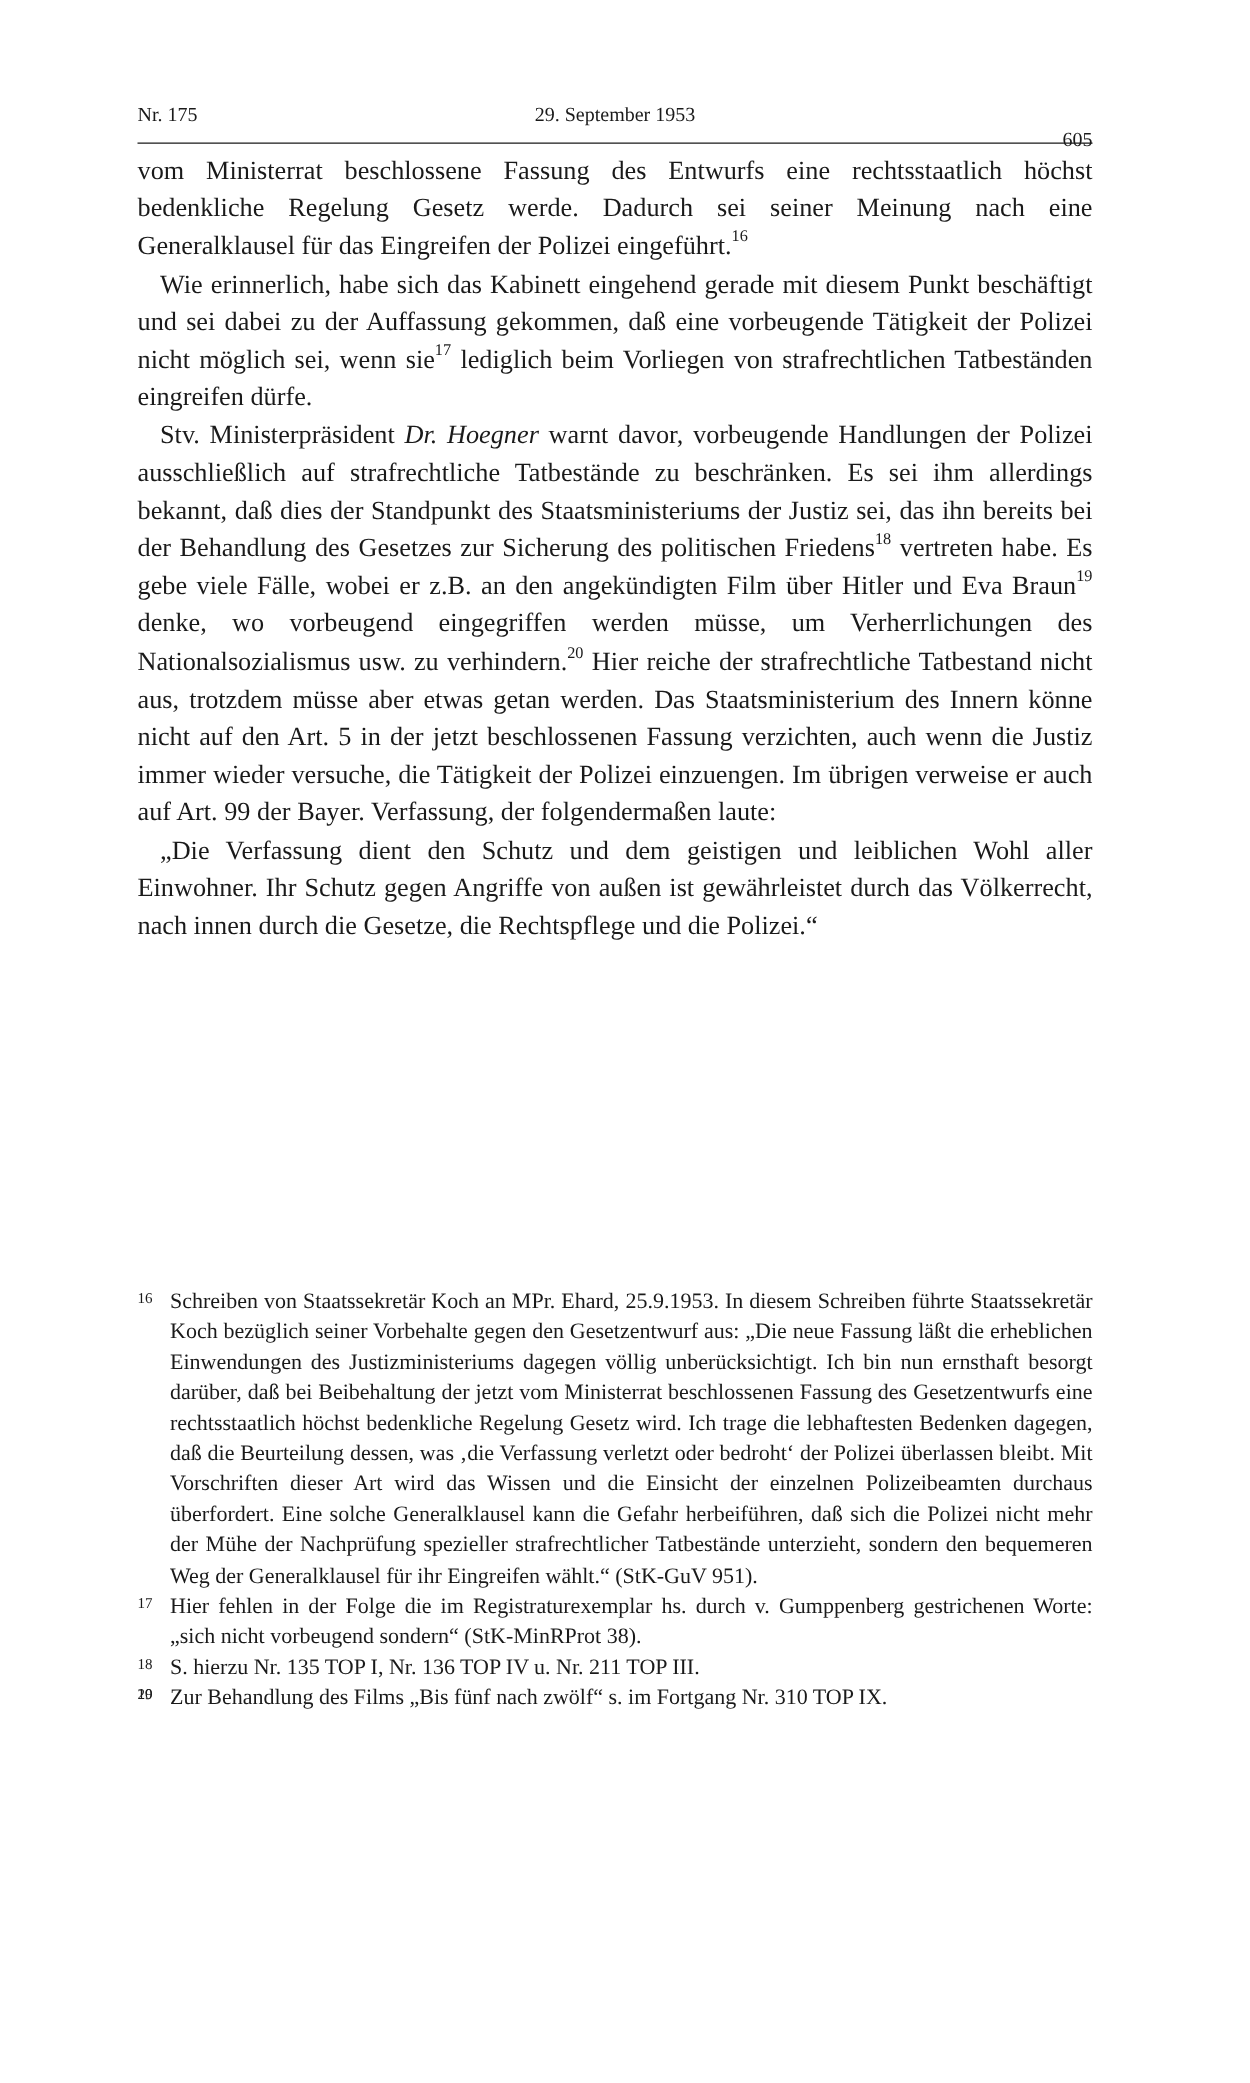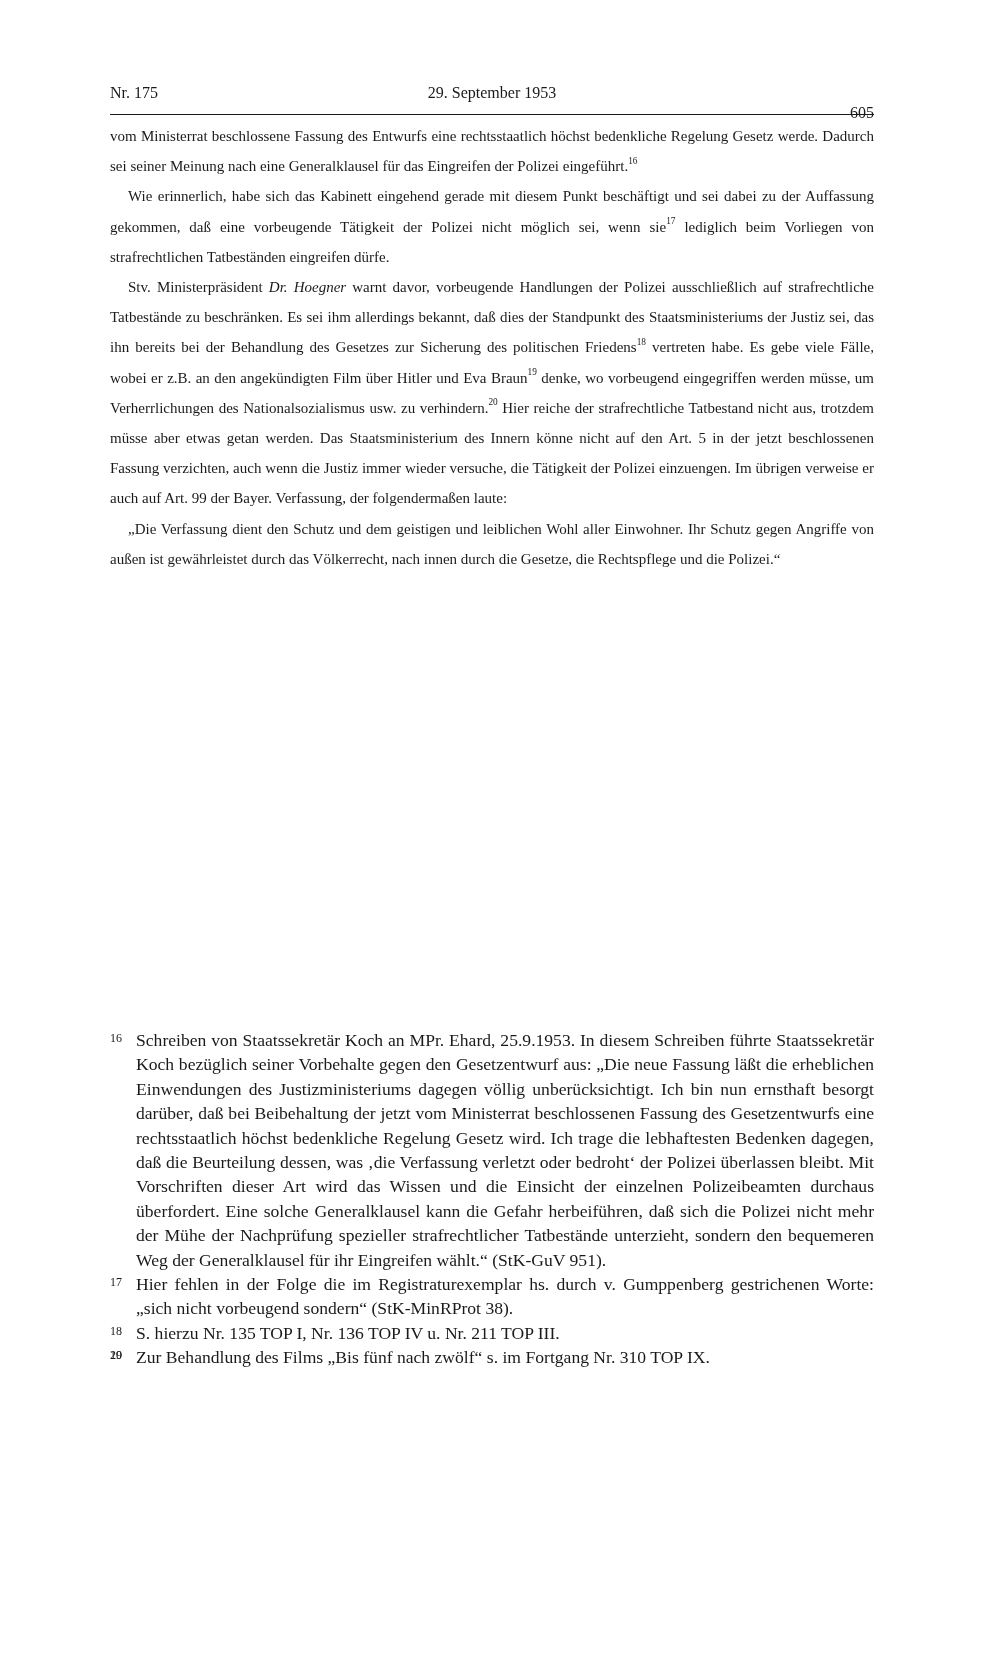--- a/index.html
+++ b/index.html
@@ -27,21 +27,21 @@
       border-bottom: 1.5px solid #1a1a1a;
       font-size: 16px;
       line-height: 30px;
     }
     .running-head .left { position: absolute; left: 0; top: 0; }
     .running-head .center { position: absolute; left: 0; right: 0; top: 0; text-align: center; }
     .running-head .right { position: absolute; right: 0; top: 0; margin-top: 20px; }
 
     .body-text {
       margin-top: 6px;
-      font-size: 15px;
+      font-size: 21px;
       line-height: 30.2px;
       text-align: justify;
       hyphens: manual;
     }
     .body-text p {
       margin: 0;
       text-indent: 18px;
     }
     .body-text p.first {
       text-indent: 0;

